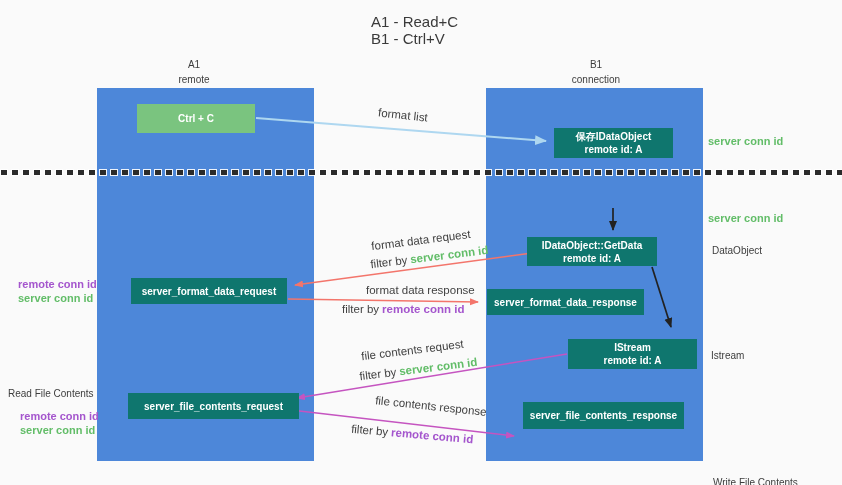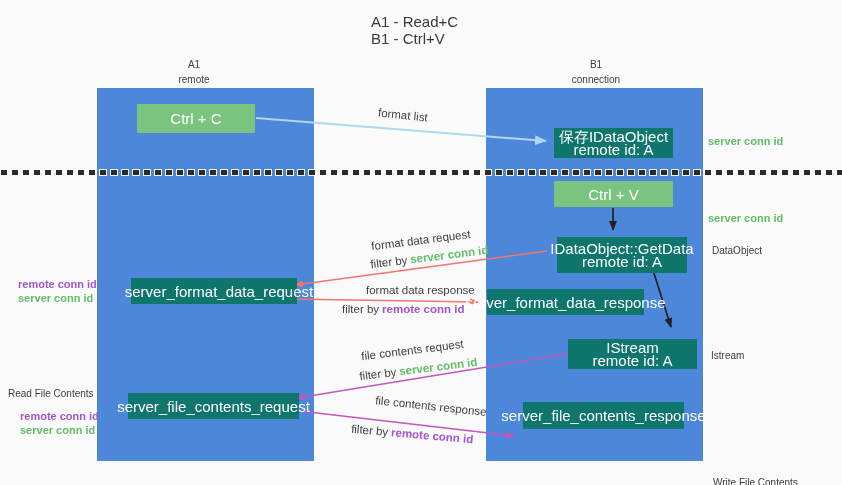--- a/index.html
+++ b/index.html
@@ -8,21 +8,21 @@
   .title{left:371px;top:13px;font-size:15px;line-height:17px;color:#3a3a3a;}
   .col-header{top:57px;width:120px;text-align:center;font-size:10px;line-height:15px;color:#3d3d3d;}
   .lifeline{top:88px;width:217px;height:373px;background:#4d87d9;}
   .divider{left:0;top:169px;width:842px;height:7px;z-index:3;}
   .divider::before{content:"";position:absolute;left:0;top:0;width:100%;height:7px;
     background:repeating-linear-gradient(90deg,rgba(255,255,255,.9) 0 8px,transparent 8px 11px);}
   .divider::after{content:"";position:absolute;left:1px;top:1px;width:100%;height:5px;
     background:repeating-linear-gradient(90deg,#2b2b2b 0 6px,transparent 6px 11px);}
   .arrows{left:0;top:0;z-index:4;pointer-events:none;}
   .box{z-index:5;display:flex;flex-direction:column;align-items:center;justify-content:center;
-    color:#fff;font-size:15px;line-height:13px;text-align:right;white-space:nowrap;}
+    color:#fff;font-size:10px;line-height:13px;text-align:right;white-space:nowrap;font-weight:bold;}
   .green{background:#7ac47f;}
   .orange{background:#0f766e;}
   .lbl{z-index:6;font-size:11.5px;color:#424242;white-space:nowrap;}
   .tilt-up{transform:rotate(-7deg);}
   .tilt-dn{transform:rotate(6deg);}
   .tilt-dn2{transform:rotate(5deg);}
   .bold-green{color:#62bd68;font-weight:700;}
   .bold-purple{color:#a455cd;font-weight:700;}
   .side{z-index:6;font-size:11px;font-weight:700;line-height:14px;white-space:nowrap;}
   .gray-note{z-index:6;font-size:10px;color:#3d3d3d;white-space:nowrap;}
@@ -76,28 +76,25 @@
     <line x1="291" y1="410" x2="514" y2="436" stroke="#c554c0" stroke-width="1.5" marker-end="url(#mmag)"></line>
   </svg>
 
   <div class="abs box green" style="left:137px;top:104px;width:118px;height:29px;">
     <div>Ctrl + C</div>
   </div>
   <div class="abs box orange" style="left:554px;top:128px;width:119px;height:30px;">
     <div>保存IDataObject</div>
     <div>remote id: A</div>
   </div>
-  <div class="abs box green" style="left:554px;top:181px;width:119px;height:26px;">
-    <div>Ctrl + V</div>
-  </div>
-  <div class="abs box orange" style="left:557px;top:237px;width:130px;height:36px;">
+  <div class="abs box orange" style="left:527px;top:237px;width:130px;height:29px;">
     <div>IDataObject::GetData</div>
     <div>remote id: A</div>
   </div>
-  <div class="abs box orange" style="left:131px;top:278px;width:156px;height:26px;padding-left:10px;">
+  <div class="abs box orange" style="left:131px;top:278px;width:156px;height:26px;">
     <div>server_format_data_request</div>
   </div>
   <div class="abs box orange" style="left:487px;top:289px;width:157px;height:26px;">
     <div>server_format_data_response</div>
   </div>
   <div class="abs box orange" style="left:568px;top:339px;width:129px;height:30px;">
     <div>IStream</div>
     <div>remote id: A</div>
   </div>
   <div class="abs box orange" style="left:128px;top:393px;width:171px;height:26px;">

